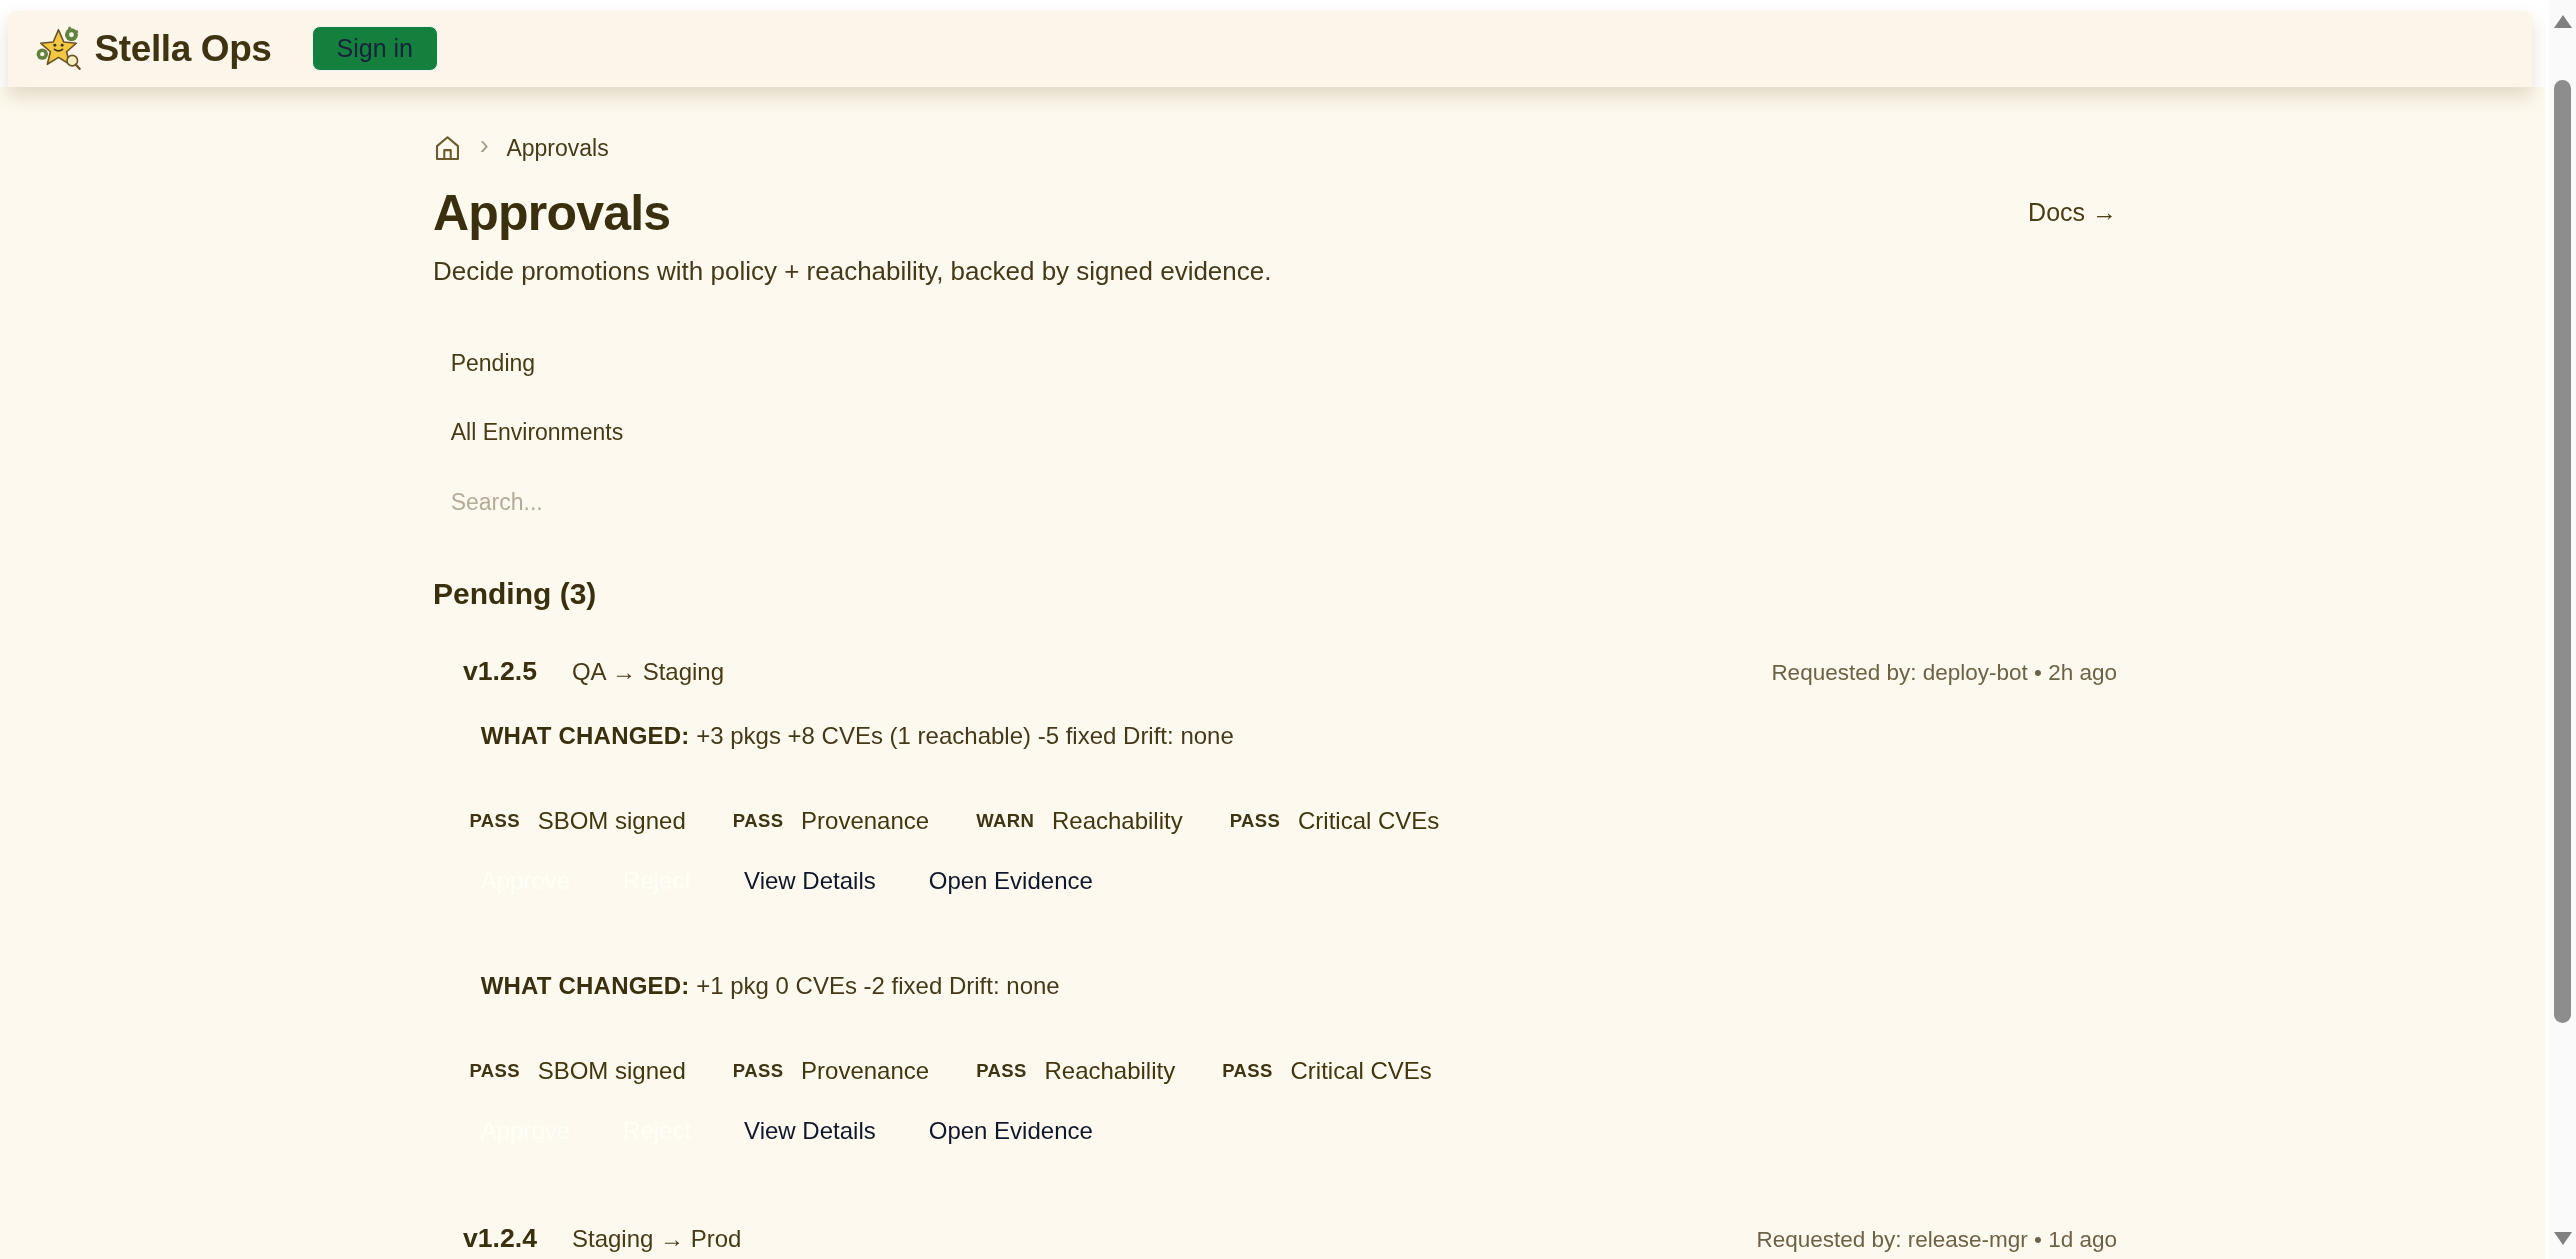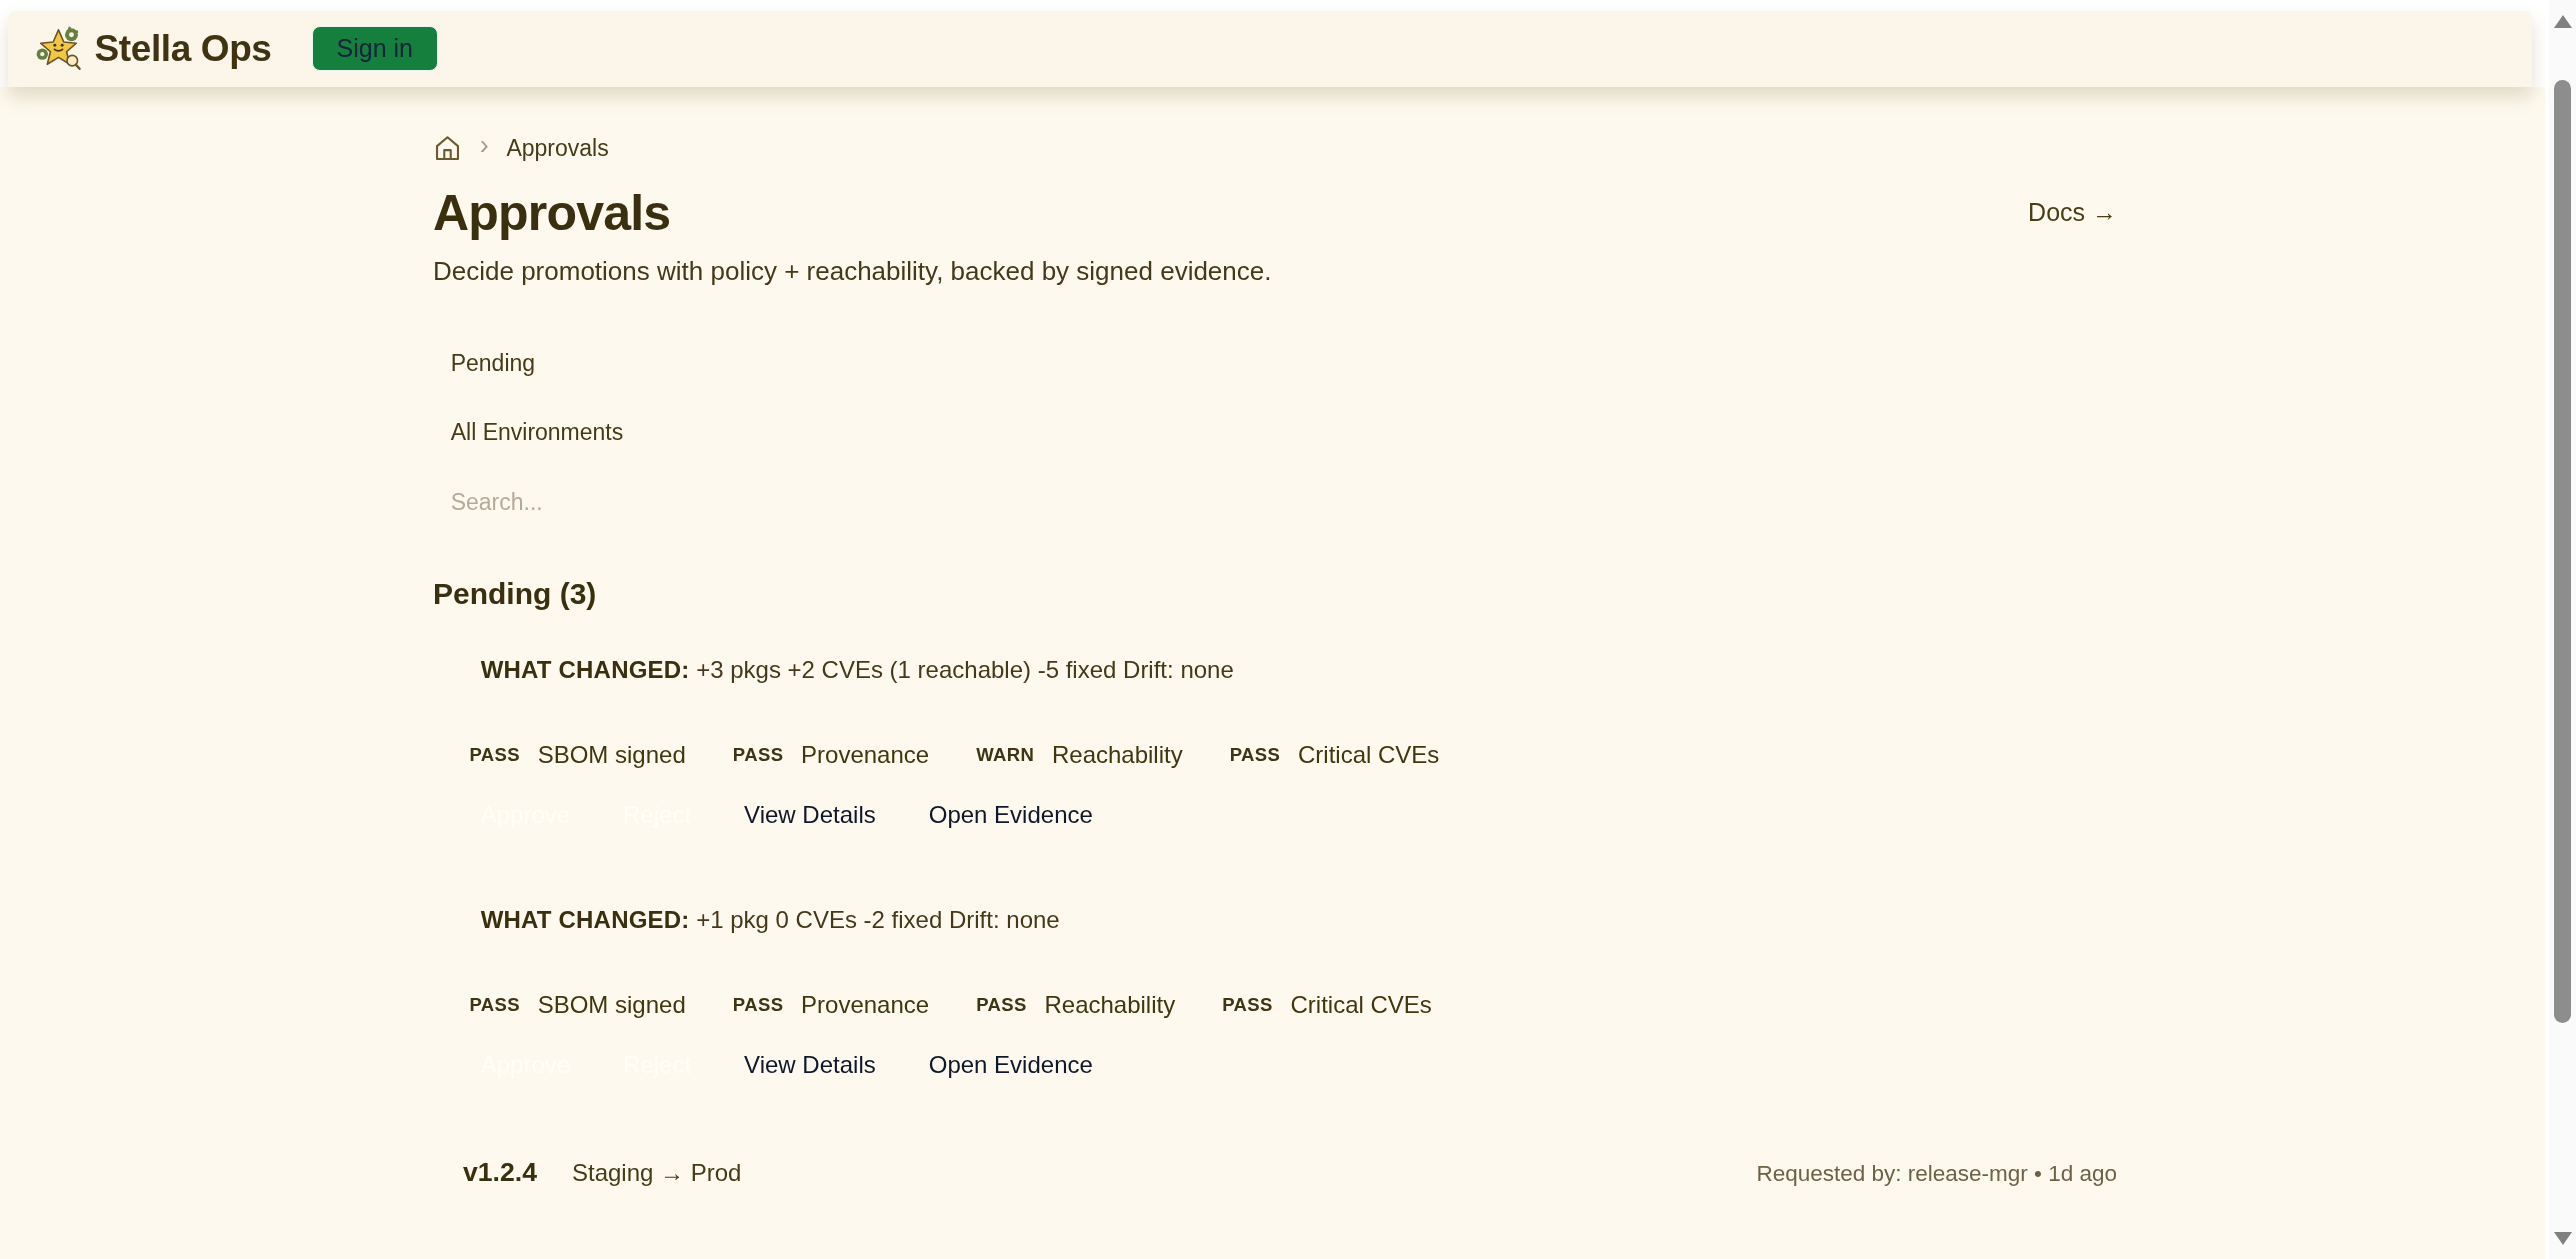--- a/index.html
+++ b/index.html
@@ -203,23 +203,30 @@
 
       <div class="filters">
         <div class="filter-control">Pending</div>
         <div class="filter-control">All Environments</div>
         <input class="search-input" type="text" placeholder="Search..." style="">
       </div>
 
       <div class="section-heading">Pending (3)</div>
 
       <div class="card">
+        <div class="card-top">
+          <div class="card-top-left">
+            <span class="card-version">v1.2.5</span>
+            <span class="card-promotion">QA → Staging</span>
+          </div>
+          <span class="card-requested">Requested by: deploy-bot • 2h ago</span>
+        </div>
         <div class="card-changed">
           <b>WHAT CHANGED:</b>
-          <span>+3 pkgs +2 CVEs (1 reachable) -5 fixed Drift: none</span>
+          <span>+3 pkgs +8 CVEs (1 reachable) -5 fixed Drift: none</span>
         </div>
         <div class="checks-row">
           <span class="check">
             <span class="check-status">PASS</span>
             <span class="check-label">SBOM signed</span>
           </span>
           <span class="check">
             <span class="check-status">PASS</span>
             <span class="check-label">Provenance</span>
           </span>

